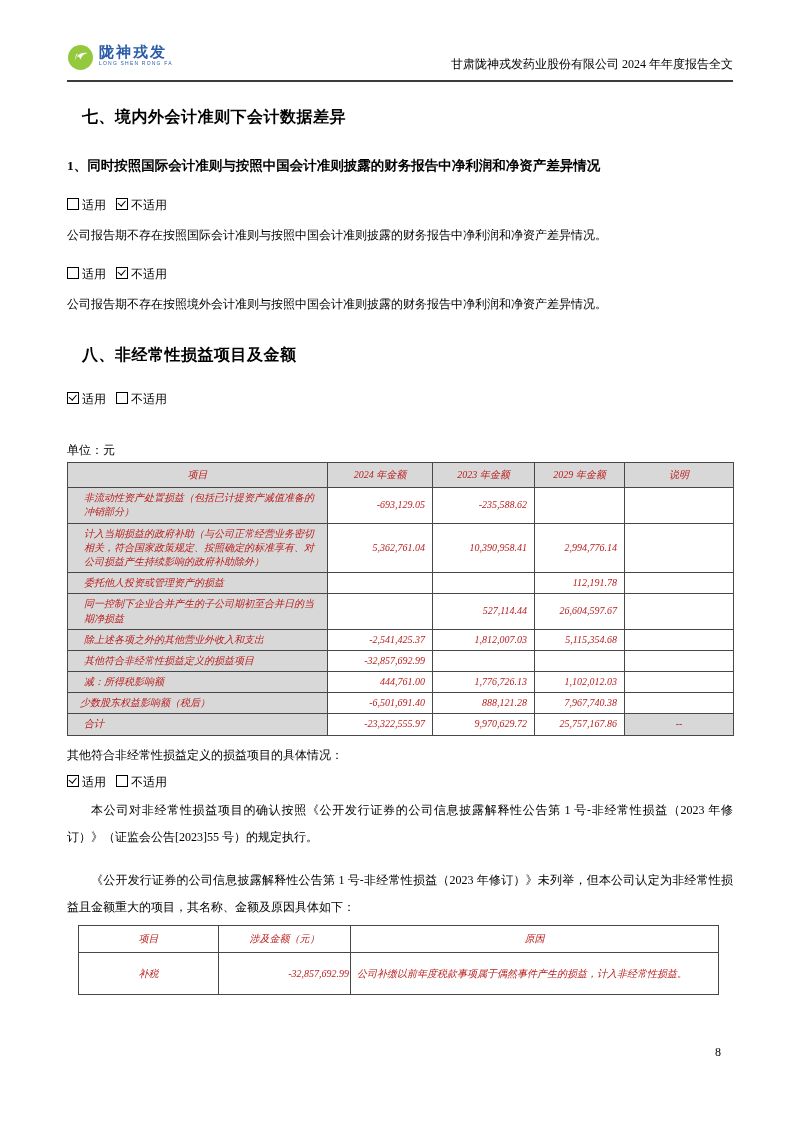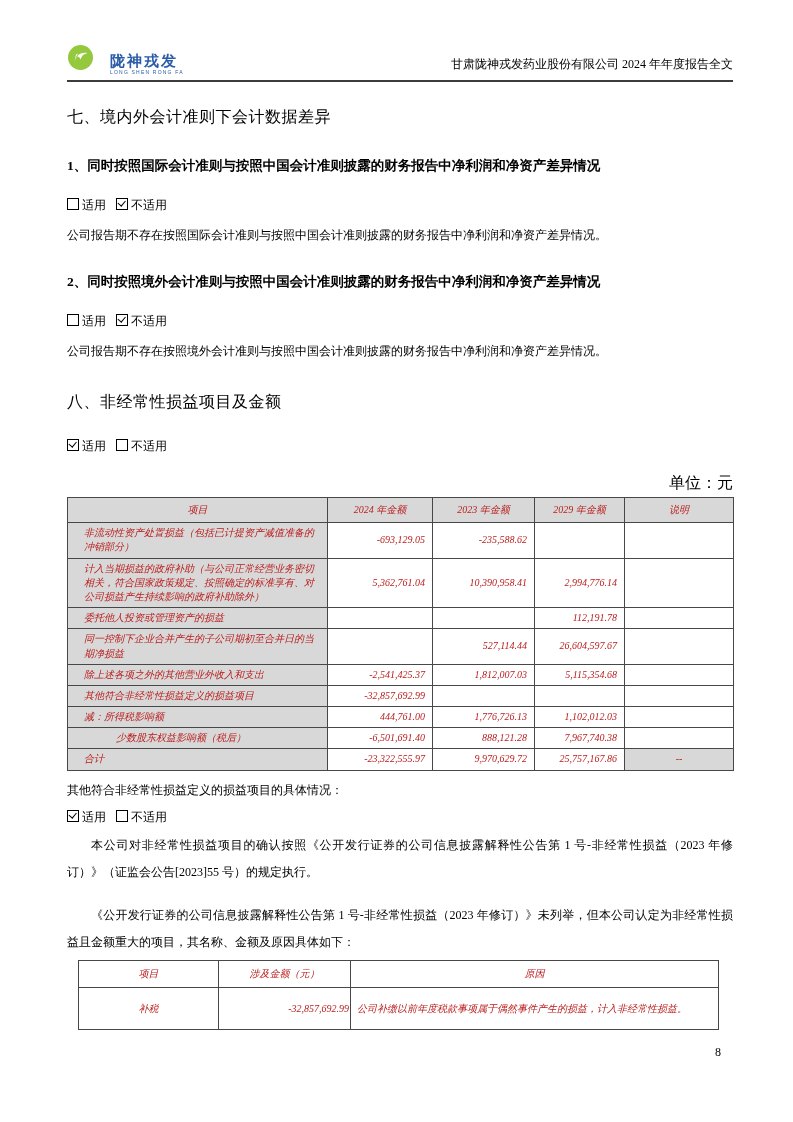--- a/index.html
+++ b/index.html
@@ -3,54 +3,54 @@
 <meta charset="utf-8">
 <style>
   html,body{margin:0;padding:0;background:#ffffff;}
   body{font-family:"Liberation Serif","DejaVu Serif",serif;color:#000;}
   .page{position:relative;width:793px;height:1122px;margin:0 auto;background:#fff;
         box-sizing:border-box;padding:44px 60px 0 67px;overflow:hidden;}
 
   
   .hdr{display:flex;justify-content:space-between;align-items:flex-end;
        border-bottom:2px solid #3c3c3c;padding-bottom:5px;}
-  .logo{display:flex;align-items:flex-end;gap:16px;}
+  .logo{display:flex;align-items:flex-start;gap:5px;}
   .logo-txt{display:flex;flex-direction:column;line-height:1;}
   .brand-cn{font-family:"Liberation Sans","DejaVu Sans",sans-serif;font-weight:bold;
             font-size:15px;color:#2b5ca8;letter-spacing:2px;}
   .brand-en{font-family:"Liberation Sans","DejaVu Sans",sans-serif;font-size:5px;
             color:#2b5ca8;letter-spacing:1.2px;margin-top:2px;}
   .doc-title{font-size:12px;padding-bottom:2px;text-align:right;}
 
   
-  .h1{font-family:"Liberation Sans","DejaVu Sans",sans-serif;font-weight:normal;
-      font-size:16px;margin:25px 0 0 0;letter-spacing:0.5px;}
+  .h1{font-family:"Liberation Sans","DejaVu Sans",sans-serif;font-weight:bold;
+      font-size:16px;margin:25px 0 0 15px;letter-spacing:0.5px;}
   .h2{font-family:Liberation Serif, serif;font-weight:bold;
       font-size:13.5px;margin:29px 0 0 0;}
   .line{font-size:12px;margin:22px 0 0 0;}
   .body-line{font-size:12px;margin:13px 0 0 0;}
   .para{font-size:12px;line-height:2.3;text-indent:2em;text-align:justify;margin:6px 0 0 0;}
-  .unit{font-size:16px;text-align:right;margin:18px 0 3px 0;}
+  .unit{font-size:12px;margin:34px 0 3px 0;}
 
   
   .cb{display:inline-block;width:10px;height:10px;border:1px solid #000;background:#fff;
       margin-right:3px;vertical-align:-1px;position:relative;}
   .cb.checked::after{content:'';position:absolute;left:1px;top:1px;width:6px;height:3.5px;
       border-left:1.6px solid #000;border-bottom:1.6px solid #000;transform:rotate(-50deg);}
   .cbgap{display:inline-block;width:10px;}
 
   
   table{border-collapse:collapse;font-size:10px;color:#b91c1c;table-layout:fixed;font-style:italic;}
   .t1{width:666px;}
   .t1 th,.t1 td{border:1px solid #474747;vertical-align:middle;line-height:1.42;
       padding:3px 6px;box-sizing:border-box;overflow:hidden;}
   .t1 th{background:#d8d8d8;font-weight:normal;text-align:center;padding:5px 2px;}
   .t1 td.item{background:#d8d8d8;text-align:left;padding-left:16px;padding-right:6px;}
   .t1 td.num{text-align:right;padding-right:7px;}
-  .t1 tr.indent td.item{padding-left:48px;}
+  .t1 tr.indent td.item{padding-left:12px;}
   .t1 tr.total td.note-cell{background:#d8d8d8;text-align:center;}
   .t1 td.note-cell{text-align:center;}
 
   .t2{width:640px;margin:3px 0 0 11px;}
   .t2 th,.t2 td{border:1px solid #474747;vertical-align:middle;box-sizing:border-box;}
   .t2 th{font-weight:normal;text-align:center;padding:6px 2px;background:#fff;}
   .t2 td.item2{text-align:center;padding:10px 4px;}
   .t2 td.amount2{text-align:right;padding:10px 1px 10px 4px;}
   .t2 td.reason2{text-align:left;padding:10px 6px;line-height:2.1;}
 
@@ -78,21 +78,20 @@
   </div>
 
   <div class="h1">七、境内外会计准则下会计数据差异</div>
 
   <div class="h2">1、同时按照国际会计准则与按照中国会计准则披露的财务报告中净利润和净资产差异情况</div>
   <div class="line">
     <span class="cb"></span><span>适用</span><span class="cbgap"></span><span class="cb checked"></span><span>不适用</span>
   </div>
   <div class="body-line">公司报告期不存在按照国际会计准则与按照中国会计准则披露的财务报告中净利润和净资产差异情况。</div>
 
-  <div class="h2">2、同时按照境外会计准则与按照中国会计准则披露的财务报告中净利润和净资产差异情况</div>
   <div class="line">
     <span class="cb"></span><span>适用</span><span class="cbgap"></span><span class="cb checked"></span><span>不适用</span>
   </div>
   <div class="body-line">公司报告期不存在按照境外会计准则与按照中国会计准则披露的财务报告中净利润和净资产差异情况。</div>
 
   <div class="h1" style="margin-top:32px;">八、非经常性损益项目及金额</div>
   <div class="line" style="margin-top:25px;">
     <span class="cb checked"></span><span>适用</span><span class="cbgap"></span><span class="cb"></span><span>不适用</span>
   </div>
 

